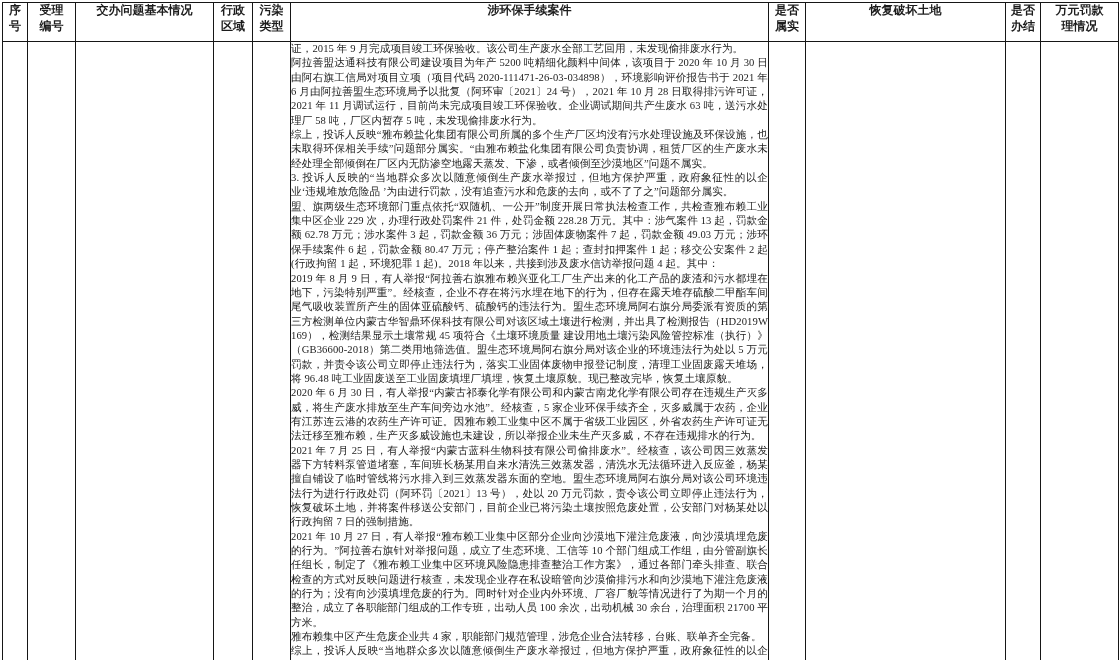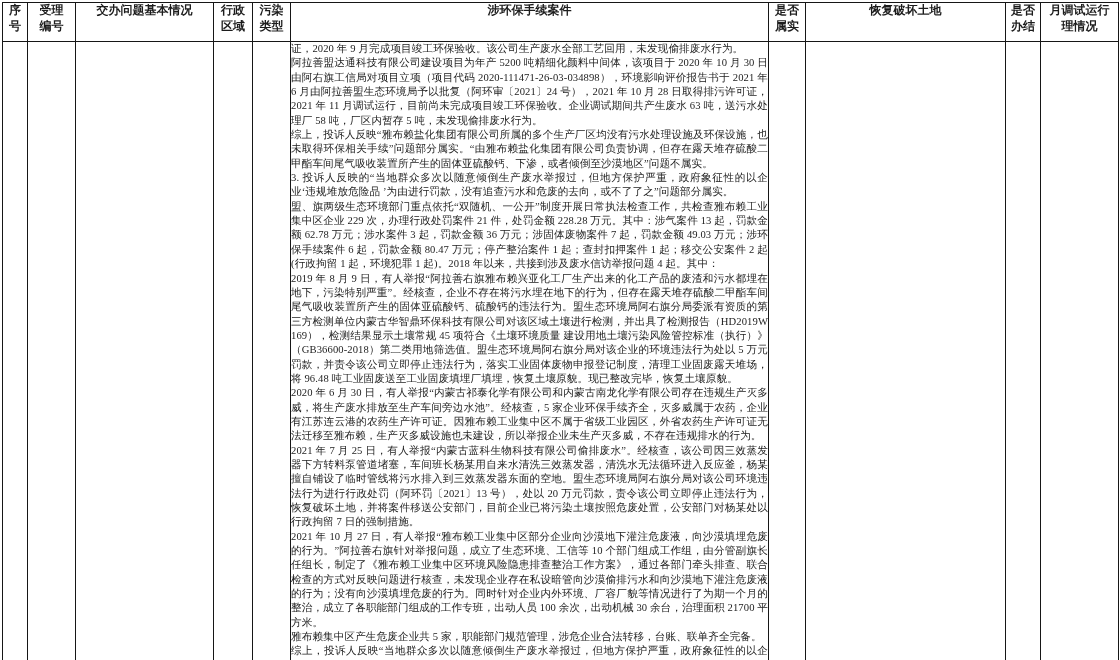--- a/index.html
+++ b/index.html
@@ -59,43 +59,43 @@
         <th>行政
 区域</th>
         <th>污染
 类型</th>
         <th>涉环保手续案件</th>
         <th>是否
 属实</th>
         <th>恢复破坏土地</th>
         <th>是否
 办结</th>
-        <th>月调试运行
+        <th>万元罚款
 理情况</th>
       </tr>
     </thead>
     <tbody>
       <tr class="body-row">
         <td></td>
         <td></td>
         <td></td>
         <td></td>
         <td></td>
         <td class="cell-investigation">
           <div class="inv-text">
-            <p>证，2020 年 9 月完成项目竣工环保验收。该公司生产废水全部工艺回用，未发现偷排废水行为。</p>
+            <p>证，2015 年 9 月完成项目竣工环保验收。该公司生产废水全部工艺回用，未发现偷排废水行为。</p>
             <p>阿拉善盟达通科技有限公司建设项目为年产 5200 吨精细化颜料中间体，该项目于 2020 年 10 月 30 日由阿右旗工信局对项目立项（项目代码 2020-111471-26-03-034898），环境影响评价报告书于 2021 年 6 月由阿拉善盟生态环境局予以批复（阿环审〔2021〕24 号），2021 年 10 月 28 日取得排污许可证，2021 年 11 月调试运行，目前尚未完成项目竣工环保验收。企业调试期间共产生废水 63 吨，送污水处理厂 58 吨，厂区内暂存 5 吨，未发现偷排废水行为。</p>
-            <p>综上，投诉人反映“雅布赖盐化集团有限公司所属的多个生产厂区均没有污水处理设施及环保设施，也未取得环保相关手续”问题部分属实。“由雅布赖盐化集团有限公司负责协调，但存在露天堆存硫酸二甲酯车间尾气吸收装置所产生的固体亚硫酸钙、下渗，或者倾倒至沙漠地区”问题不属实。</p>
+            <p>综上，投诉人反映“雅布赖盐化集团有限公司所属的多个生产厂区均没有污水处理设施及环保设施，也未取得环保相关手续”问题部分属实。“由雅布赖盐化集团有限公司负责协调，租赁厂区的生产废水未经处理全部倾倒在厂区内无防渗空地露天蒸发、下渗，或者倾倒至沙漠地区”问题不属实。</p>
             <p>3. 投诉人反映的“当地群众多次以随意倾倒生产废水举报过，但地方保护严重，政府象征性的以企业‘违规堆放危险品 ’为由进行罚款，没有追查污水和危废的去向，或不了了之”问题部分属实。</p>
             <p>盟、旗两级生态环境部门重点依托“双随机、一公开”制度开展日常执法检查工作，共检查雅布赖工业集中区企业 229 次，办理行政处罚案件 21 件，处罚金额 228.28 万元。其中：涉气案件 13 起，罚款金额 62.78 万元；涉水案件 3 起，罚款金额 36 万元；涉固体废物案件 7 起，罚款金额 49.03 万元；涉环保手续案件 6 起，罚款金额 80.47 万元；停产整治案件 1 起；查封扣押案件 1 起；移交公安案件 2 起(行政拘留 1 起，环境犯罪 1 起)。2018 年以来，共接到涉及废水信访举报问题 4 起。其中：</p>
             <p>2019 年 8 月 9 日，有人举报“阿拉善右旗雅布赖兴亚化工厂生产出来的化工产品的废渣和污水都埋在地下，污染特别严重”。经核查，企业不存在将污水埋在地下的行为，但存在露天堆存硫酸二甲酯车间尾气吸收装置所产生的固体亚硫酸钙、硫酸钙的违法行为。盟生态环境局阿右旗分局委派有资质的第三方检测单位内蒙古华智鼎环保科技有限公司对该区域土壤进行检测，并出具了检测报告（HD2019W169），检测结果显示土壤常规 45 项符合《土壤环境质量 建设用地土壤污染风险管控标准（执行）》（GB36600-2018）第二类用地筛选值。盟生态环境局阿右旗分局对该企业的环境违法行为处以 5 万元罚款，并责令该公司立即停止违法行为，落实工业固体废物申报登记制度，清理工业固废露天堆场，将 96.48 吨工业固废送至工业固废填埋厂填埋，恢复土壤原貌。现已整改完毕，恢复土壤原貌。</p>
             <p>2020 年 6 月 30 日，有人举报“内蒙古祁泰化学有限公司和内蒙古南龙化学有限公司存在违规生产灭多威，将生产废水排放至生产车间旁边水池”。经核查，5 家企业环保手续齐全，灭多威属于农药，企业有江苏连云港的农药生产许可证。因雅布赖工业集中区不属于省级工业园区，外省农药生产许可证无法迁移至雅布赖，生产灭多威设施也未建设，所以举报企业未生产灭多威，不存在违规排水的行为。</p>
             <p>2021 年 7 月 25 日，有人举报“内蒙古蓝科生物科技有限公司偷排废水”。经核查，该公司因三效蒸发器下方转料泵管道堵塞，车间班长杨某用自来水清洗三效蒸发器，清洗水无法循环进入反应釜，杨某擅自铺设了临时管线将污水排入到三效蒸发器东面的空地。盟生态环境局阿右旗分局对该公司环境违法行为进行行政处罚（阿环罚〔2021〕13 号），处以 20 万元罚款，责令该公司立即停止违法行为，恢复破坏土地，并将案件移送公安部门，目前企业已将污染土壤按照危废处置，公安部门对杨某处以行政拘留 7 日的强制措施。</p>
             <p>2021 年 10 月 27 日，有人举报“雅布赖工业集中区部分企业向沙漠地下灌注危废液，向沙漠填埋危废的行为。”阿拉善右旗针对举报问题，成立了生态环境、工信等 10 个部门组成工作组，由分管副旗长任组长，制定了《雅布赖工业集中区环境风险隐患排查整治工作方案》，通过各部门牵头排查、联合检查的方式对反映问题进行核查，未发现企业存在私设暗管向沙漠偷排污水和向沙漠地下灌注危废液的行为；没有向沙漠填埋危废的行为。同时针对企业内外环境、厂容厂貌等情况进行了为期一个月的整治，成立了各职能部门组成的工作专班，出动人员 100 余次，出动机械 30 余台，治理面积 21700 平方米。</p>
-            <p>雅布赖集中区产生危废企业共 5 家，职能部门规范管理，涉危企业合法转移，台账、联单齐全完备。</p>
+            <p>雅布赖集中区产生危废企业共 4 家，职能部门规范管理，涉危企业合法转移，台账、联单齐全完备。</p>
             <p>综上，投诉人反映“当地群众多次以随意倾倒生产废水举报过，但地方保护严重，政府象征性的以企业‘违规堆放危险品’为由进行罚款，没有追查污水和危废的去向，或不了了之”问题部分属实。</p>
           </div>
         </td>
         <td></td>
         <td></td>
         <td></td>
         <td></td>
       </tr>
     </tbody>
   </table>

